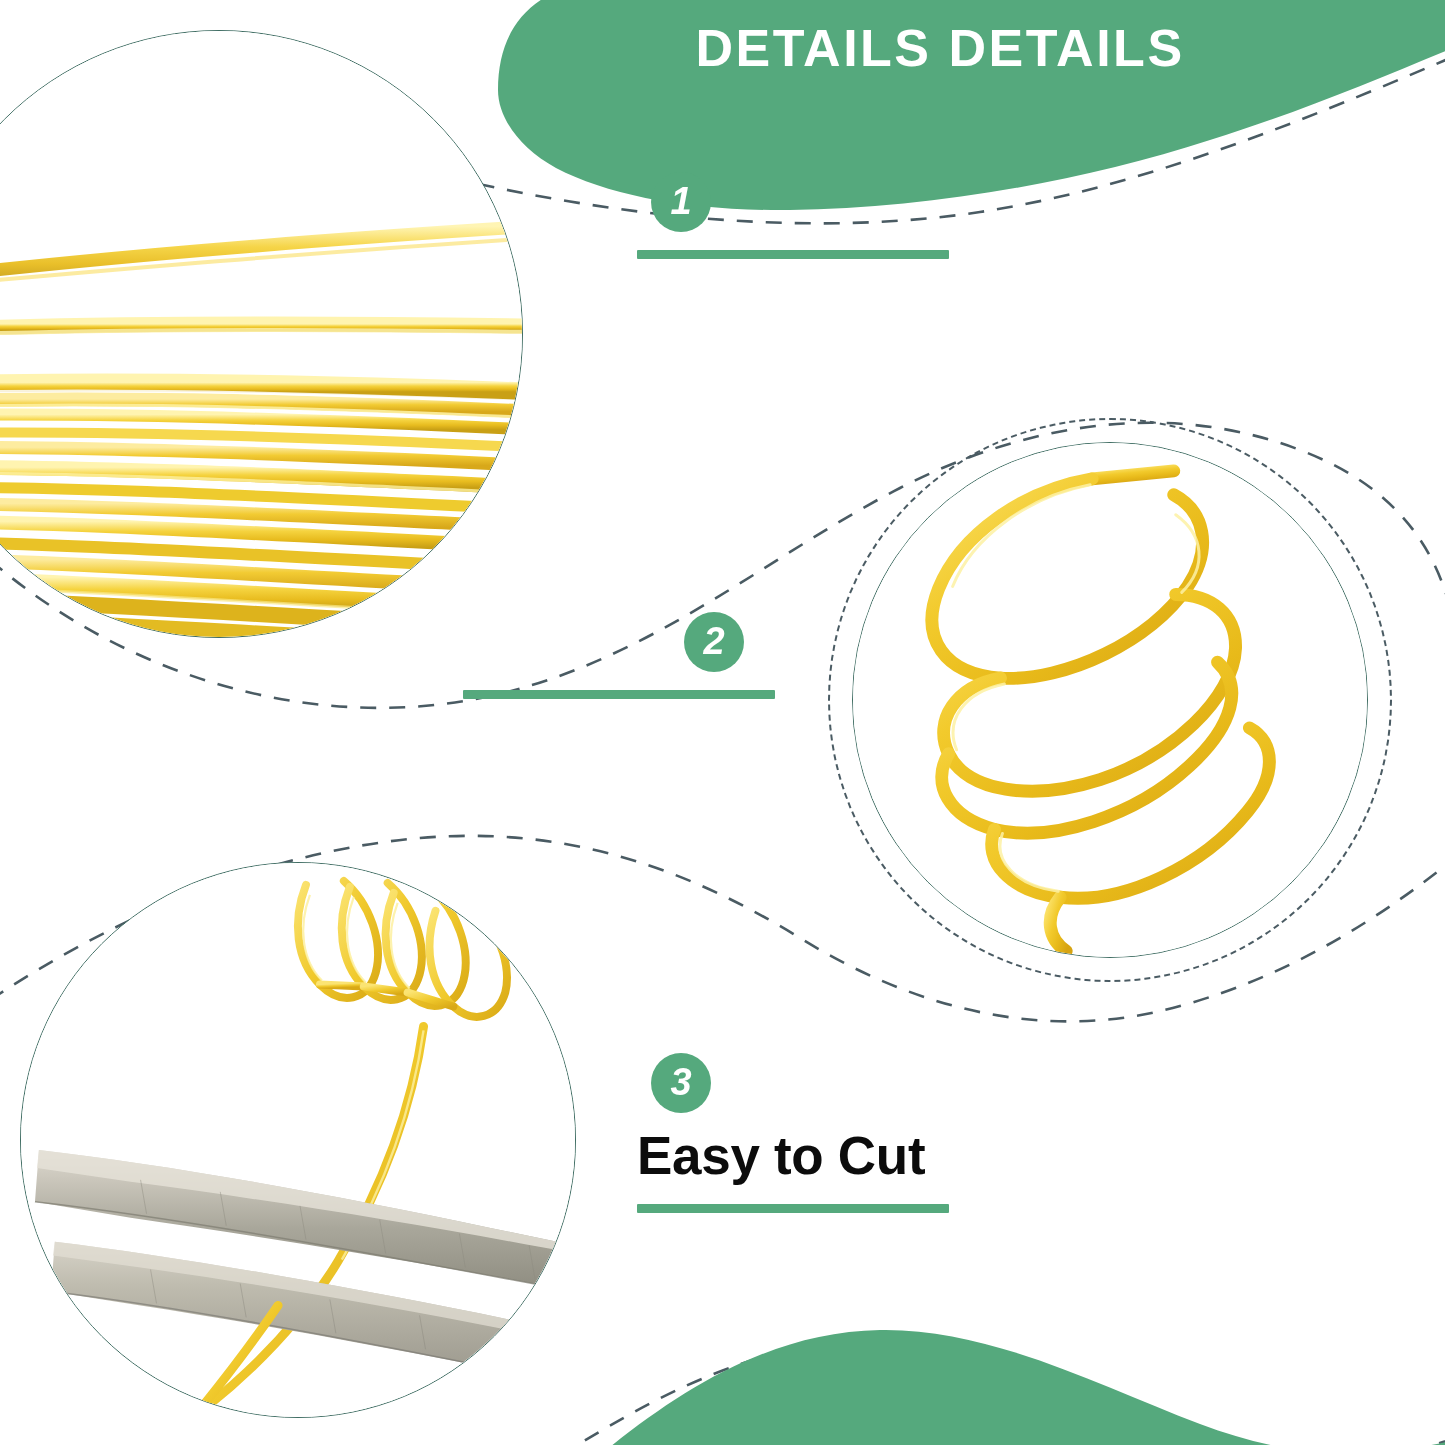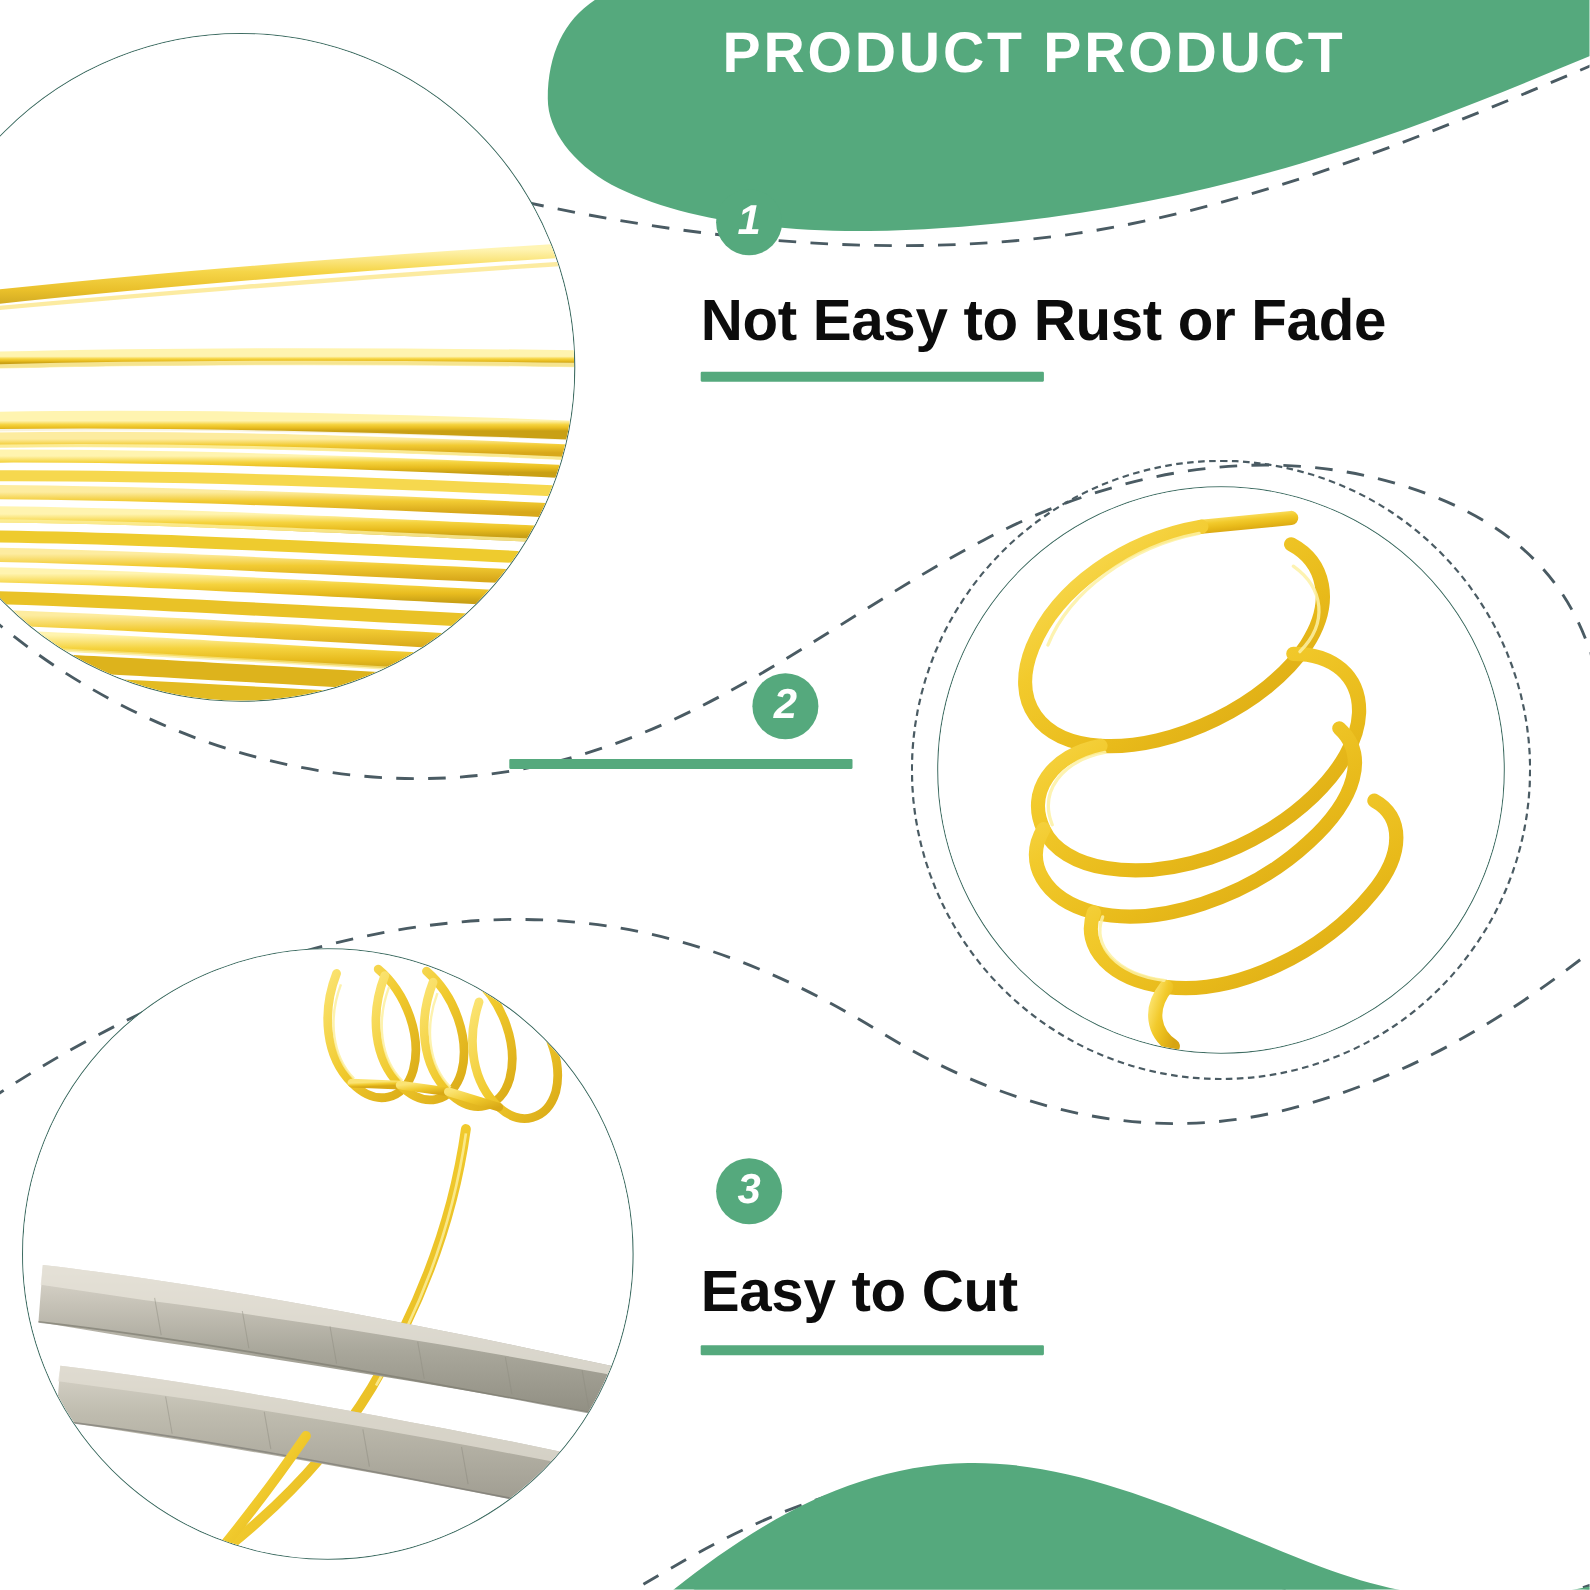--- a/index.html
+++ b/index.html
@@ -65,21 +65,21 @@
 
   
   .f2{ left:250px; top:612px; width:525px; text-align:right; }
   .f2 .badge{ margin-left:auto; margin-right:31px; }
   .f2 .f-title{ margin-top:36px; }
   .f2 .rule{ width:312px; margin-left:auto; margin-top:18px; }
 
   
   .f3{ left:637px; top:1053px; }
   .f3 .badge{ margin-left:14px; }
-  .f3 .f-title{ margin-top:34px; }
+  .f3 .f-title{ margin-top:15px; }
   .f3 .rule{ width:312px; margin-top:20px; }
 </style>
 </head>
 <body>
 
 <div class="stage">
 
   <svg class="bg-layer" viewBox="0 0 1445 1445">
     <defs>
       <clipPath id="clipAll">
@@ -124,21 +124,21 @@
                C 1270 1460 1360 1462 1455 1440
                L 1455 1460 Z" fill="#55a97d"></path>
       <path d="M 600 1455
                C 680 1390 770 1332 880 1330
                C 990 1328 1100 1386 1200 1424
                C 1290 1458 1370 1462 1455 1442
                L 1455 1460 L 600 1460 Z" fill="#55a97d"></path>
     </g>
   </svg>
 
-  <div class="header-title">PRODUCT PRODUCT</div>
+  <div class="header-title">DETAILS DETAILS</div>
 
   <div class="photo p1">
     <svg class="photo-inner" viewBox="0 0 608 608" preserveAspectRatio="none">
       <defs>
         <linearGradient id="gold1" x1="0" y1="0" x2="0" y2="1">
           <stop offset="0%" stop-color="#fff4b0"></stop>
           <stop offset="38%" stop-color="#f5d33f"></stop>
           <stop offset="70%" stop-color="#e8bc1f"></stop>
           <stop offset="100%" stop-color="#c9a015"></stop>
         </linearGradient>
@@ -297,21 +297,20 @@
           <path d="M 480 468 L 486 502"></path>
         </g>
       </g>
 
       <path d="M 258 444 C 232 482 206 516 180 548" fill="none" stroke="url(#goldC)" stroke-width="9" stroke-linecap="round"></path>
     </svg>
   </div>
 
   <div class="feature f1">
     <div class="badge">1</div>
-    <div class="f-title">Not Easy to Rust or Fade</div>
     <div class="rule"></div>
   </div>
 
   <div class="feature f2">
     <div class="badge">2</div>
     <div class="rule"></div>
   </div>
 
   <div class="feature f3">
     <div class="badge">3</div>

